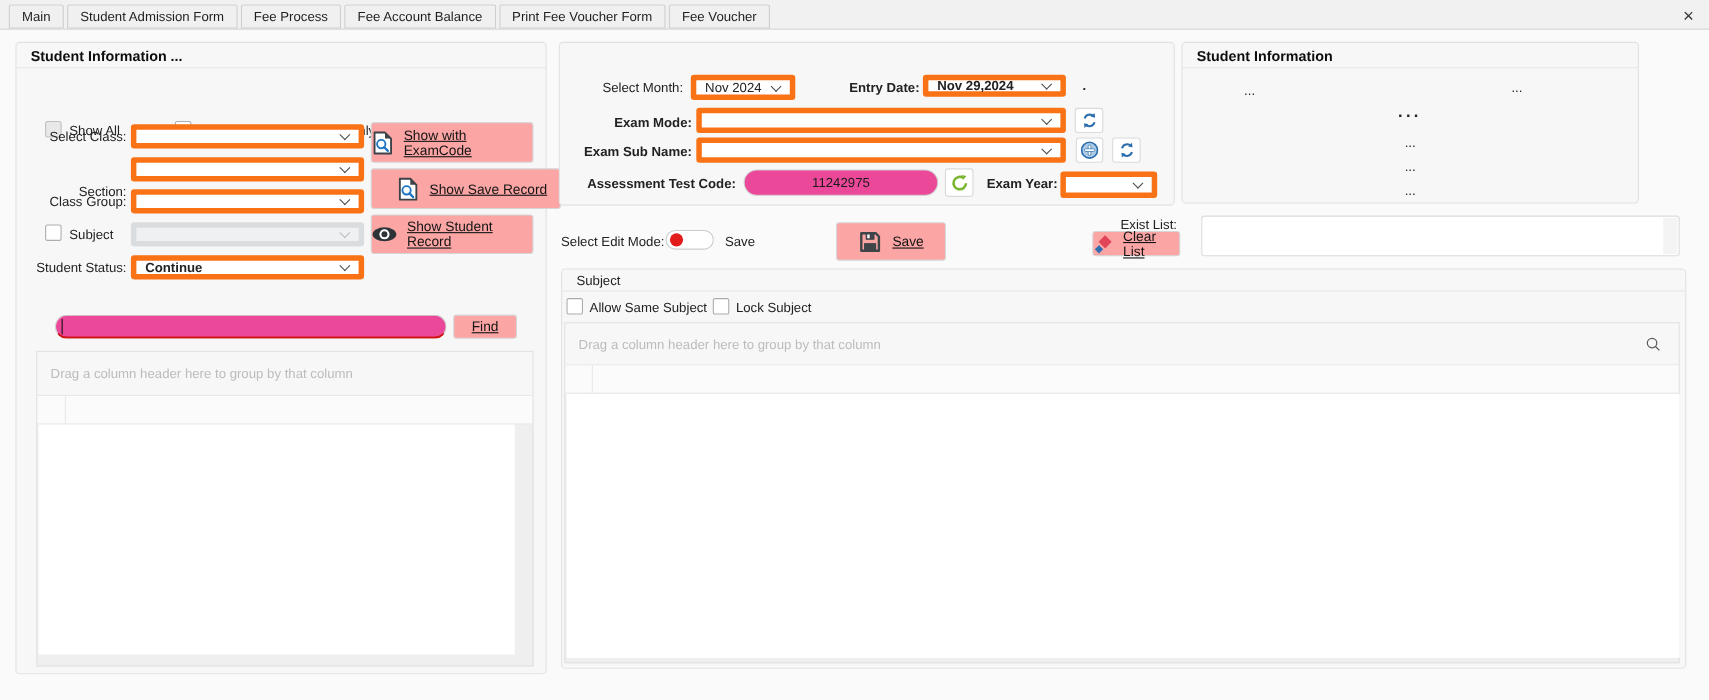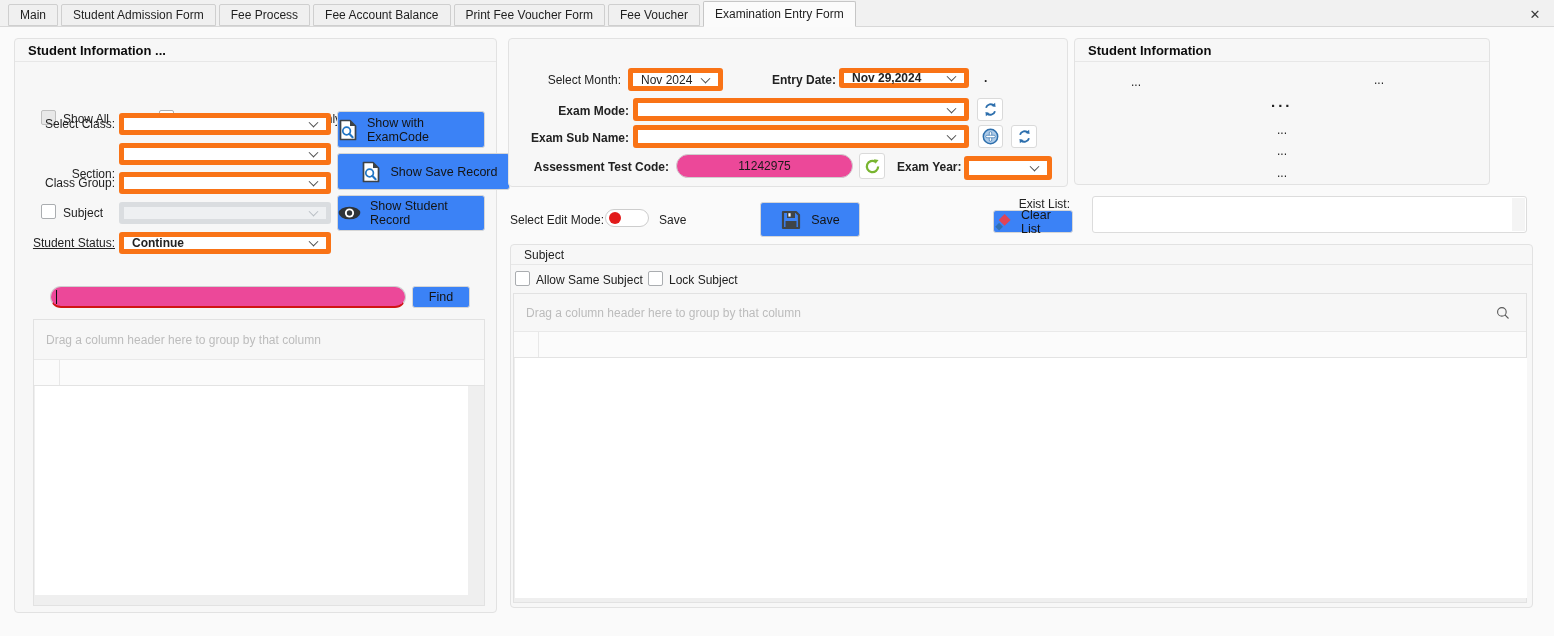--- a/index.html
+++ b/index.html
@@ -45,23 +45,23 @@
   .combo { position:absolute; background:#fff; border:5px solid #f97316;
     border-radius:3px; display:flex; align-items:center;
     padding:0 22px 0 8px; font-size:12px; color:#222; cursor:pointer; }
   .combo .chev { position:absolute; right:9px; top:50%; width:7px; height:7px;
     border-right:1.4px solid #4c4c4c; border-bottom:1.4px solid #4c4c4c;
     transform:translateY(-70%) rotate(45deg); }
   .combo.bold { font-weight:bold; }
   .combo.dis { background:#eef0f2; border-color:#dadde0; color:#9a9a9a; }
   .combo.dis .chev { border-color:#b9bec4; }
 
-  .ibtn { position:absolute; background:#3b82f6; border:1px solid #d6d6d6;
+  .ibtn { position:absolute; background:#fca5a5; border:1px solid #d6d6d6;
     border-radius:3px; display:flex; align-items:center; justify-content:center;
-    gap:9px; font-size:12.5px; color:#141414; cursor:pointer; }
+    gap:9px; font-size:12.5px; color:#141414; cursor:pointer;text-decoration:underline; }
   .sbtn { position:absolute; background:#fff; border:1px solid #dadada;
     border-radius:3px; display:flex; align-items:center; justify-content:center;
     cursor:pointer; }
 
   .inputbox { position:absolute; background:#ec4899; border:1px solid #cfcfcf;
     border-radius:12px; font-size:12px; display:flex; align-items:center; }
   .inputbox.center { justify-content:center; }
   .find-input { border-bottom:2px solid #d01414; }
   .caret { position:absolute; left:5px; top:3px; width:1px; height:14px; background:#111; }
 
@@ -95,21 +95,20 @@
 
 <div id="app">
 
   <div class="tabbar">
     <div class="tab">Main</div>
     <div class="tab">Student Admission Form</div>
     <div class="tab">Fee Process</div>
     <div class="tab">Fee Account Balance</div>
     <div class="tab">Print Fee Voucher Form</div>
     <div class="tab">Fee Voucher</div>
-    <div class="tab active">Examination Entry Form</div>
   </div>
   <div class="closebtn">✕</div>
 
   <div class="panel" style="left:14px; top:38px; width:483px; height:575px;">
     <div class="panel-h">Student Information ...</div>
 
     <div class="cb dis" style="left:26px; top:71px;"></div>
     <div class="lab" style="left:48px; top:73px;">Show All</div>
     <div class="cb" style="left:144px; top:71px;"></div>
     <div class="lab" style="left:166px; top:73px;">Show Class AND Section only</div>
@@ -129,21 +128,21 @@
     <div class="combo" style="left:104px; top:133px; width:212px; height:22px;">
         <span class="chev"></span>
       </div>
 
     <div class="cb" style="left:26px; top:165px;"></div>
     <div class="lab" style="left:48px; top:167px;">Subject</div>
     <div class="combo dis" style="left:104px; top:163px; width:212px; height:22px;">
         <span class="chev"></span>
       </div>
 
-    <div class="lab r" style="left:0; top:197px; width:100px;text-decoration:underline;">Student Status:</div>
+    <div class="lab r" style="left:0; top:197px; width:100px;">Student Status:</div>
     <div class="combo bold" style="left:104px; top:193px; width:212px; height:22px;">
       <span>Continue</span>
       <span class="chev"></span>
     </div>
 
     <div class="ibtn" style="left:322px; top:72px; width:148px; height:37px;">
       <span class="icon">
         <svg width="20" height="22" viewBox="0 0 20 22">
             <path d="M2.5 1.5 h9.5 l5.5 5.5 v13.5 h-15 z" fill="#fff" stroke="#3c4247" stroke-width="1.7" stroke-linejoin="round"></path>
             <path d="M12 1.5 v5.5 h5.5 z" fill="#3c4247"></path>

